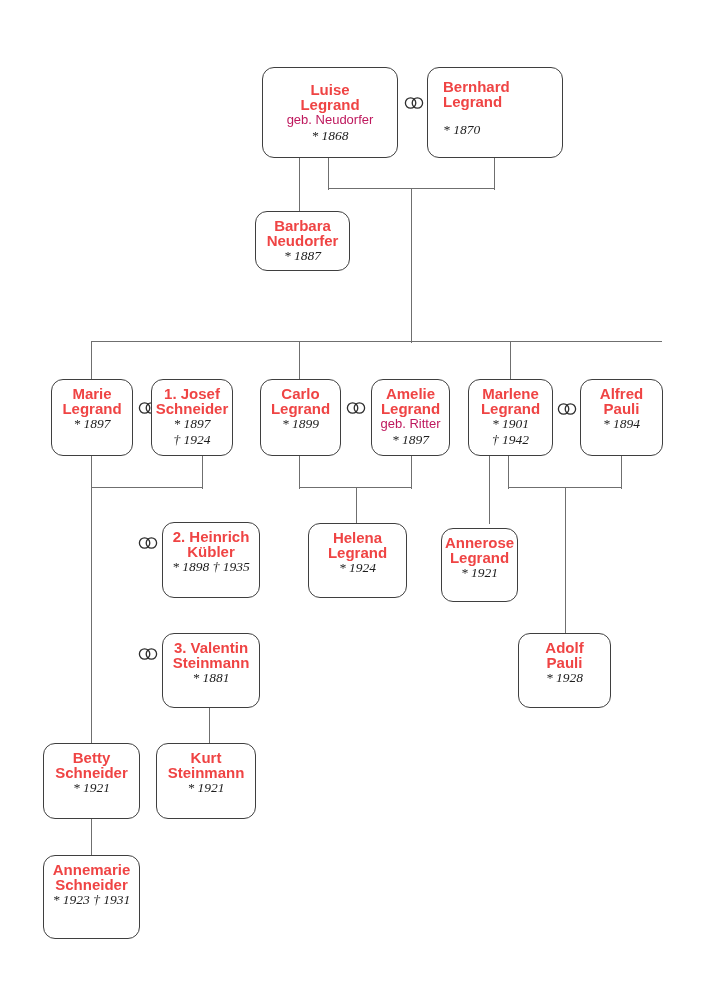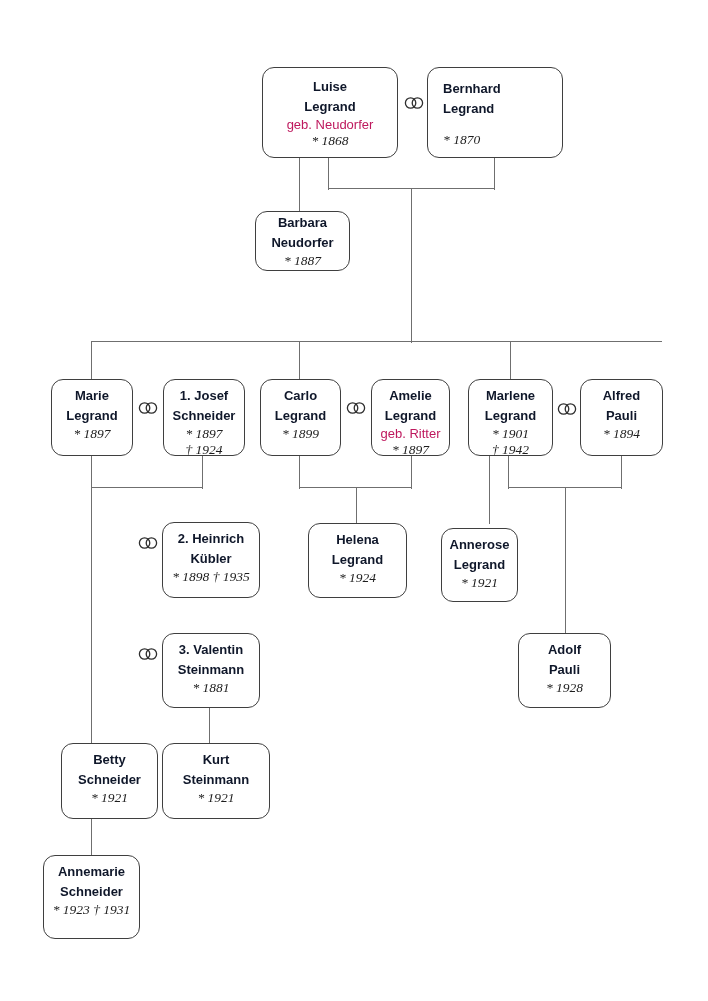--- a/index.html
+++ b/index.html
@@ -28,23 +28,23 @@
     padding:6px 2px 2px 2px;
   }
   .node.vcenter{justify-content:center;padding-top:2px;}
   .node.vleft{
     align-items:flex-start;
     text-align:left;
     padding:11px 4px 2px 15px;
   }
   .nm{
     font-weight:bold;
-    font-size:13px;
-    line-height:20px;
-    color:#0f172a;
+    font-size:15px;
+    line-height:15px;
+    color:#ef4444;
     white-space:pre-line;
   }
   .gb{
     font-size:13px;
     line-height:15.5px;
     color:#be185d;
     white-space:pre-line;
   }
   .dt{
     font-family:"Liberation Serif",serif;
@@ -132,21 +132,21 @@
 Neudorfer</div>
     <div class="dt">* 1887</div>
   </div>
 
   <div class="node" style="left:51px;top:379px;width:82px;height:77px">
     <div class="nm">Marie
 Legrand</div>
     <div class="dt">* 1897</div>
   </div>
 
-  <div class="node" style="left:163px;top:379px;width:82px;height:77px">
+  <div class="node" style="left:151px;top:379px;width:82px;height:77px">
     <div class="nm">1. Josef
 Schneider</div>
     <div class="dt">* 1897
 † 1924</div>
   </div>
 
   <div class="node" style="left:260px;top:379px;width:81px;height:77px">
     <div class="nm">Carlo
 Legrand</div>
     <div class="dt">* 1899</div>
@@ -195,27 +195,27 @@
 Steinmann</div>
     <div class="dt">* 1881</div>
   </div>
 
   <div class="node" style="left:518px;top:633px;width:93px;height:75px">
     <div class="nm">Adolf
 Pauli</div>
     <div class="dt">* 1928</div>
   </div>
 
-  <div class="node" style="left:61px;top:743px;width:97px;height:76px">
+  <div class="node" style="left:43px;top:743px;width:97px;height:76px">
     <div class="nm">Betty
 Schneider</div>
     <div class="dt">* 1921</div>
   </div>
 
-  <div class="node" style="left:162px;top:743px;width:108px;height:76px">
+  <div class="node" style="left:156px;top:743px;width:100px;height:76px">
     <div class="nm">Kurt
 Steinmann</div>
     <div class="dt">* 1921</div>
   </div>
 
   <div class="node" style="left:43px;top:855px;width:97px;height:84px">
     <div class="nm">Annemarie
 Schneider</div>
     <div class="dt">* 1923 † 1931</div>
   </div>

